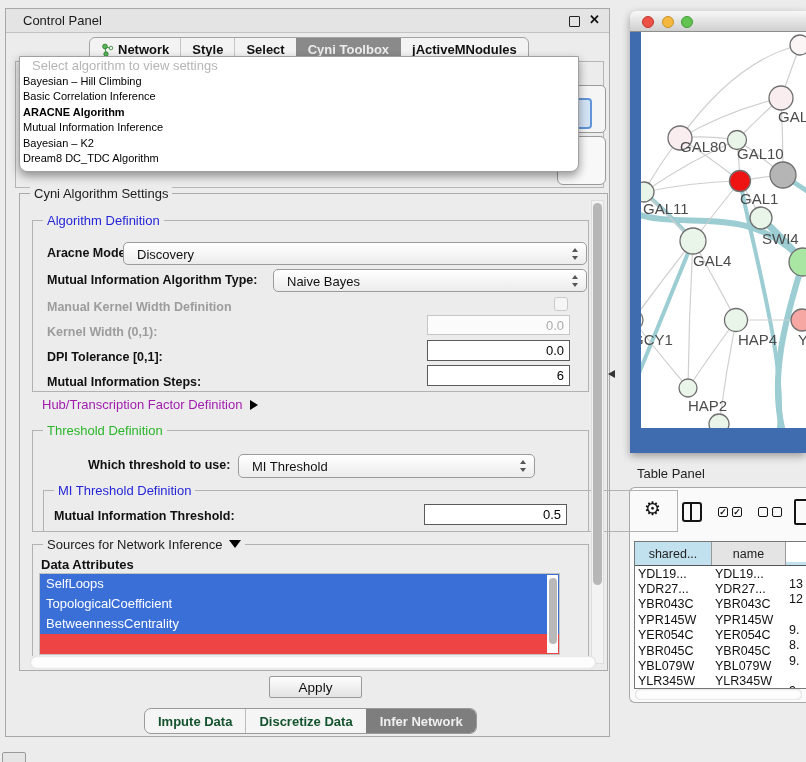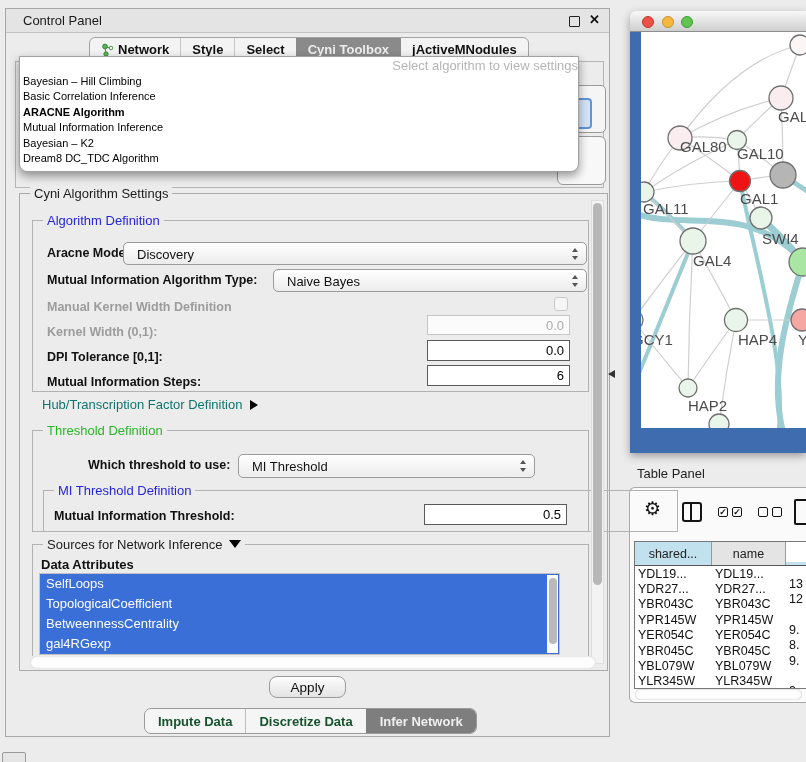--- a/index.html
+++ b/index.html
@@ -36,21 +36,21 @@
       border:1px solid #9a9a9a;border-radius:5px;background:#f5f5f5;z-index:2;}
   .frag-stepper{position:absolute;left:567px;top:89px;width:15px;height:27px;
       border:2px solid #6195d8;border-radius:4px;background:#d4e4f7;z-index:2;}
   .frag2{position:absolute;left:551px;top:127px;width:47px;height:47px;
       border:1px solid #9a9a9a;border-radius:6px;background:#f8f8f8;z-index:2;}
 
   
   .algo-menu{position:absolute;left:13px;top:47px;width:560px;height:116px;
       background:#fff;border:1px solid #a0a0a0;border-radius:0 0 8px 8px;
       box-shadow:0 4px 10px rgba(0,0,0,.4);z-index:10;box-sizing:border-box;overflow:hidden;}
-  .menu-prompt{height:16px;line-height:16px;text-align:right;color:#b5b5b5;font-size:13px;margin-top:1px;padding-left:12px;}
+  .menu-prompt{height:16px;line-height:16px;text-align:left;color:#b5b5b5;font-size:13px;margin-top:1px;padding-left:12px;}
   .mitem{height:15.4px;line-height:15.4px;padding-left:3px;font-size:11px;color:#000;white-space:nowrap;}
   .mitem.bold{font-weight:bold;}
 
   
   .settings{position:absolute;left:13px;top:184px;width:589px;height:478px;
       border:1px solid #aaa;background:#ececec;box-sizing:border-box;z-index:2;}
   .gtitle{position:absolute;top:-8px;left:10px;background:#ececec;padding:0 4px;font-size:13px;white-space:nowrap;}
   .gtitle.black{color:#1c1c1c;}
   .gtitle.blue{color:#2525d8;}
   .gtitle.green{color:#2ab62a;}
@@ -73,38 +73,38 @@
   .stepper:after{bottom:0;border-top:4px solid #555;}
 
   .field{position:absolute;box-sizing:border-box;font-family:inherit;font-size:13px;
       text-align:right;padding:0 5px;background:#fff;}
   .field.dis{border:1px solid #c6c6c6;color:#ababab;background:#fbfbfb;}
   .field.act{border:1.5px solid #5a5a5a;color:#000;}
 
   .checkbox{position:absolute;width:14px;height:14px;border:1.5px solid #c9c9c9;
       border-radius:3px;background:#f6f6f6;box-sizing:border-box;}
 
-  .hub-row{position:absolute;left:22px;top:203px;font-size:13px;color:#0f766e;}
+  .hub-row{position:absolute;left:22px;top:203px;font-size:13px;color:#a21caf;}
   .tri-right{display:inline-block;margin-left:8px;border-top:5.5px solid transparent;
       border-bottom:5.5px solid transparent;border-left:8px solid #000;vertical-align:-1px;}
   .tri-down{display:inline-block;margin-left:6px;border-left:6.5px solid transparent;
       border-right:6.5px solid transparent;border-top:8px solid #000;vertical-align:1px;}
 
   .attr-list{position:absolute;left:6px;top:28px;width:521px;height:82px;
       background:#ef4444;border:1px solid #c2c2c2;box-sizing:border-box;overflow:hidden;}
   .attritem{height:20px;line-height:19px;padding-left:6px;font-size:13px;color:#fff;background:#3a6fd8;}
   .list-vscroll{position:absolute;right:1px;top:1px;width:11px;height:78px;background:#fdfdfd;}
   .list-vthumb{position:absolute;left:1.5px;top:3px;width:8px;height:66px;background:#b9b9b9;border-radius:4px;}
 
   .vscroll{position:absolute;right:3px;top:6px;width:13px;height:464px;background:#f3f3f3;border:1px solid #dedede;box-sizing:border-box;}
   .vthumb{position:absolute;left:1px;top:2px;width:9px;height:382px;background:#b7b7b7;border-radius:5px;}
   .hscroll{position:absolute;left:10px;top:462px;width:566px;height:13px;background:#fdfdfd;border-radius:7px;box-shadow:inset 0 0 2px #b5b5b5;}
 
-  .apply{position:absolute;left:263px;top:667px;width:77px;height:22px;
-      border:1px solid #9a9a9a;border-radius:8px;background:linear-gradient(#fdfdfd,#e3e3e3);
+  .apply{position:absolute;left:263px;top:667px;width:93px;height:22px;
+      border:1px solid #9a9a9a;border-radius:2px;background:linear-gradient(#fdfdfd,#e3e3e3);
       font-family:inherit;font-size:13.5px;color:#111;}
 
   .bottom-tabs{position:absolute;left:138px;top:699px;height:24px;display:flex;
       border:1px solid #9a9a9a;border-radius:7px;overflow:hidden;background:#f5f5f5;}
   .btab{display:flex;align-items:center;padding:0 13px;font-size:13px;font-weight:bold;color:#14532d;
       border-left:1px solid #bdbdbd;white-space:nowrap;}
   .btab:first-child{border-left:none;}
   .btab.sel{background:#7e7e7e;color:#efefef;border-left-color:#7e7e7e;}
 
   .mini-btn{position:absolute;left:2px;top:752px;width:22px;height:14px;
@@ -264,21 +264,20 @@
     </div>
 
     <div class="group g-sources">
       <span class="gtitle black"><span>Sources for Network Inference</span><span class="tri-down"></span></span>
       <span class="lbl" style="left:8px;top:12px;font-size:13px;">Data Attributes</span>
       <div class="attr-list" id="attr-list">
 
       <div class="attritem">SelfLoops</div>
           <div class="attritem">TopologicalCoefficient</div>
           <div class="attritem">BetweennessCentrality</div>
-          <div class="attritem">gal4RGexp</div>
           <div class="list-vscroll">
             <div class="list-vthumb"></div>
           </div>
         </div>
     </div>
 
     <div class="vscroll">
         <div class="vthumb"></div>
       </div>
     <div class="hscroll"></div>

